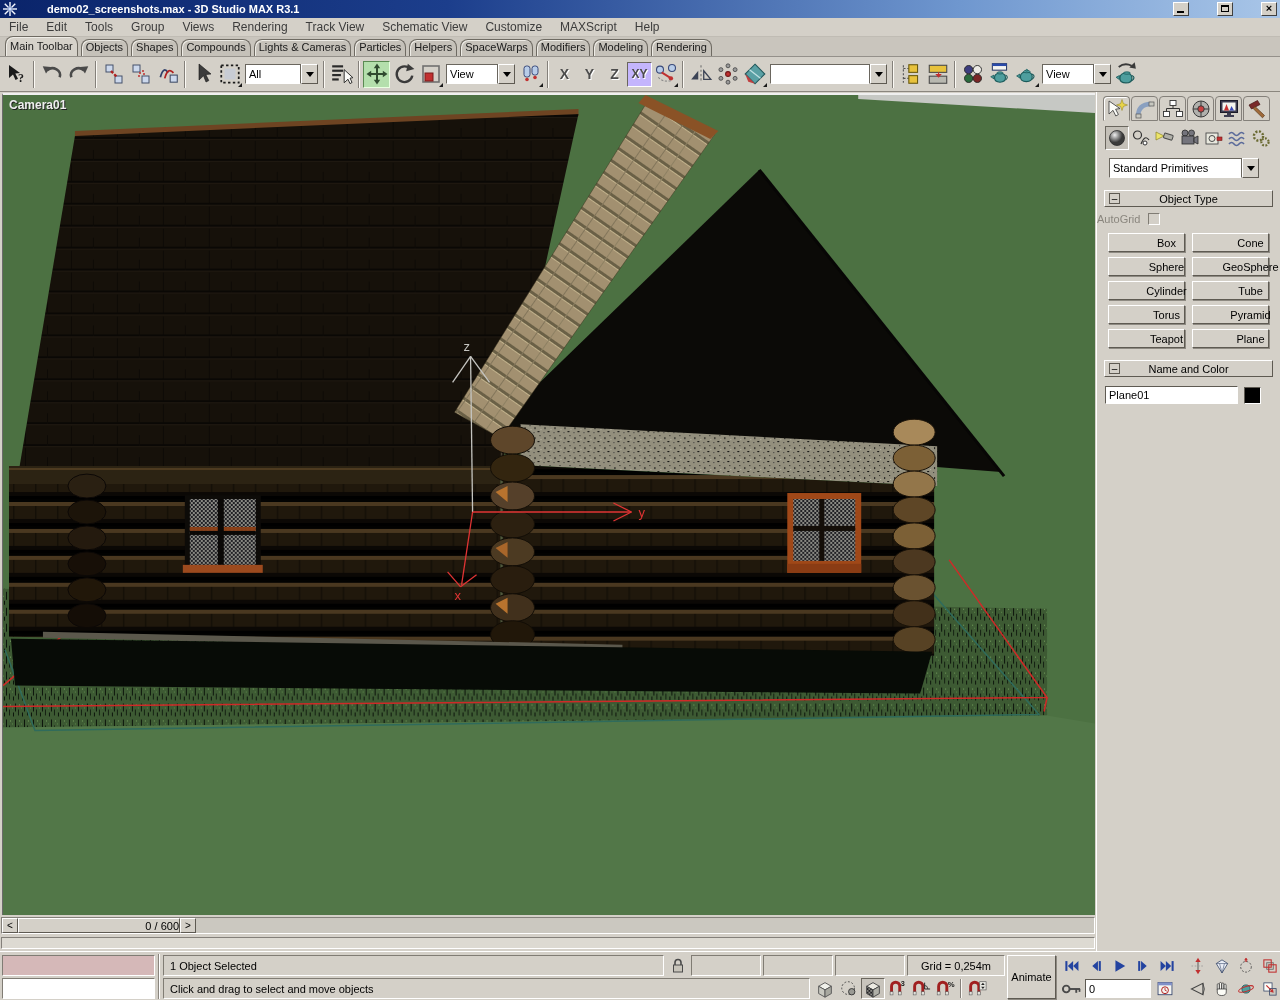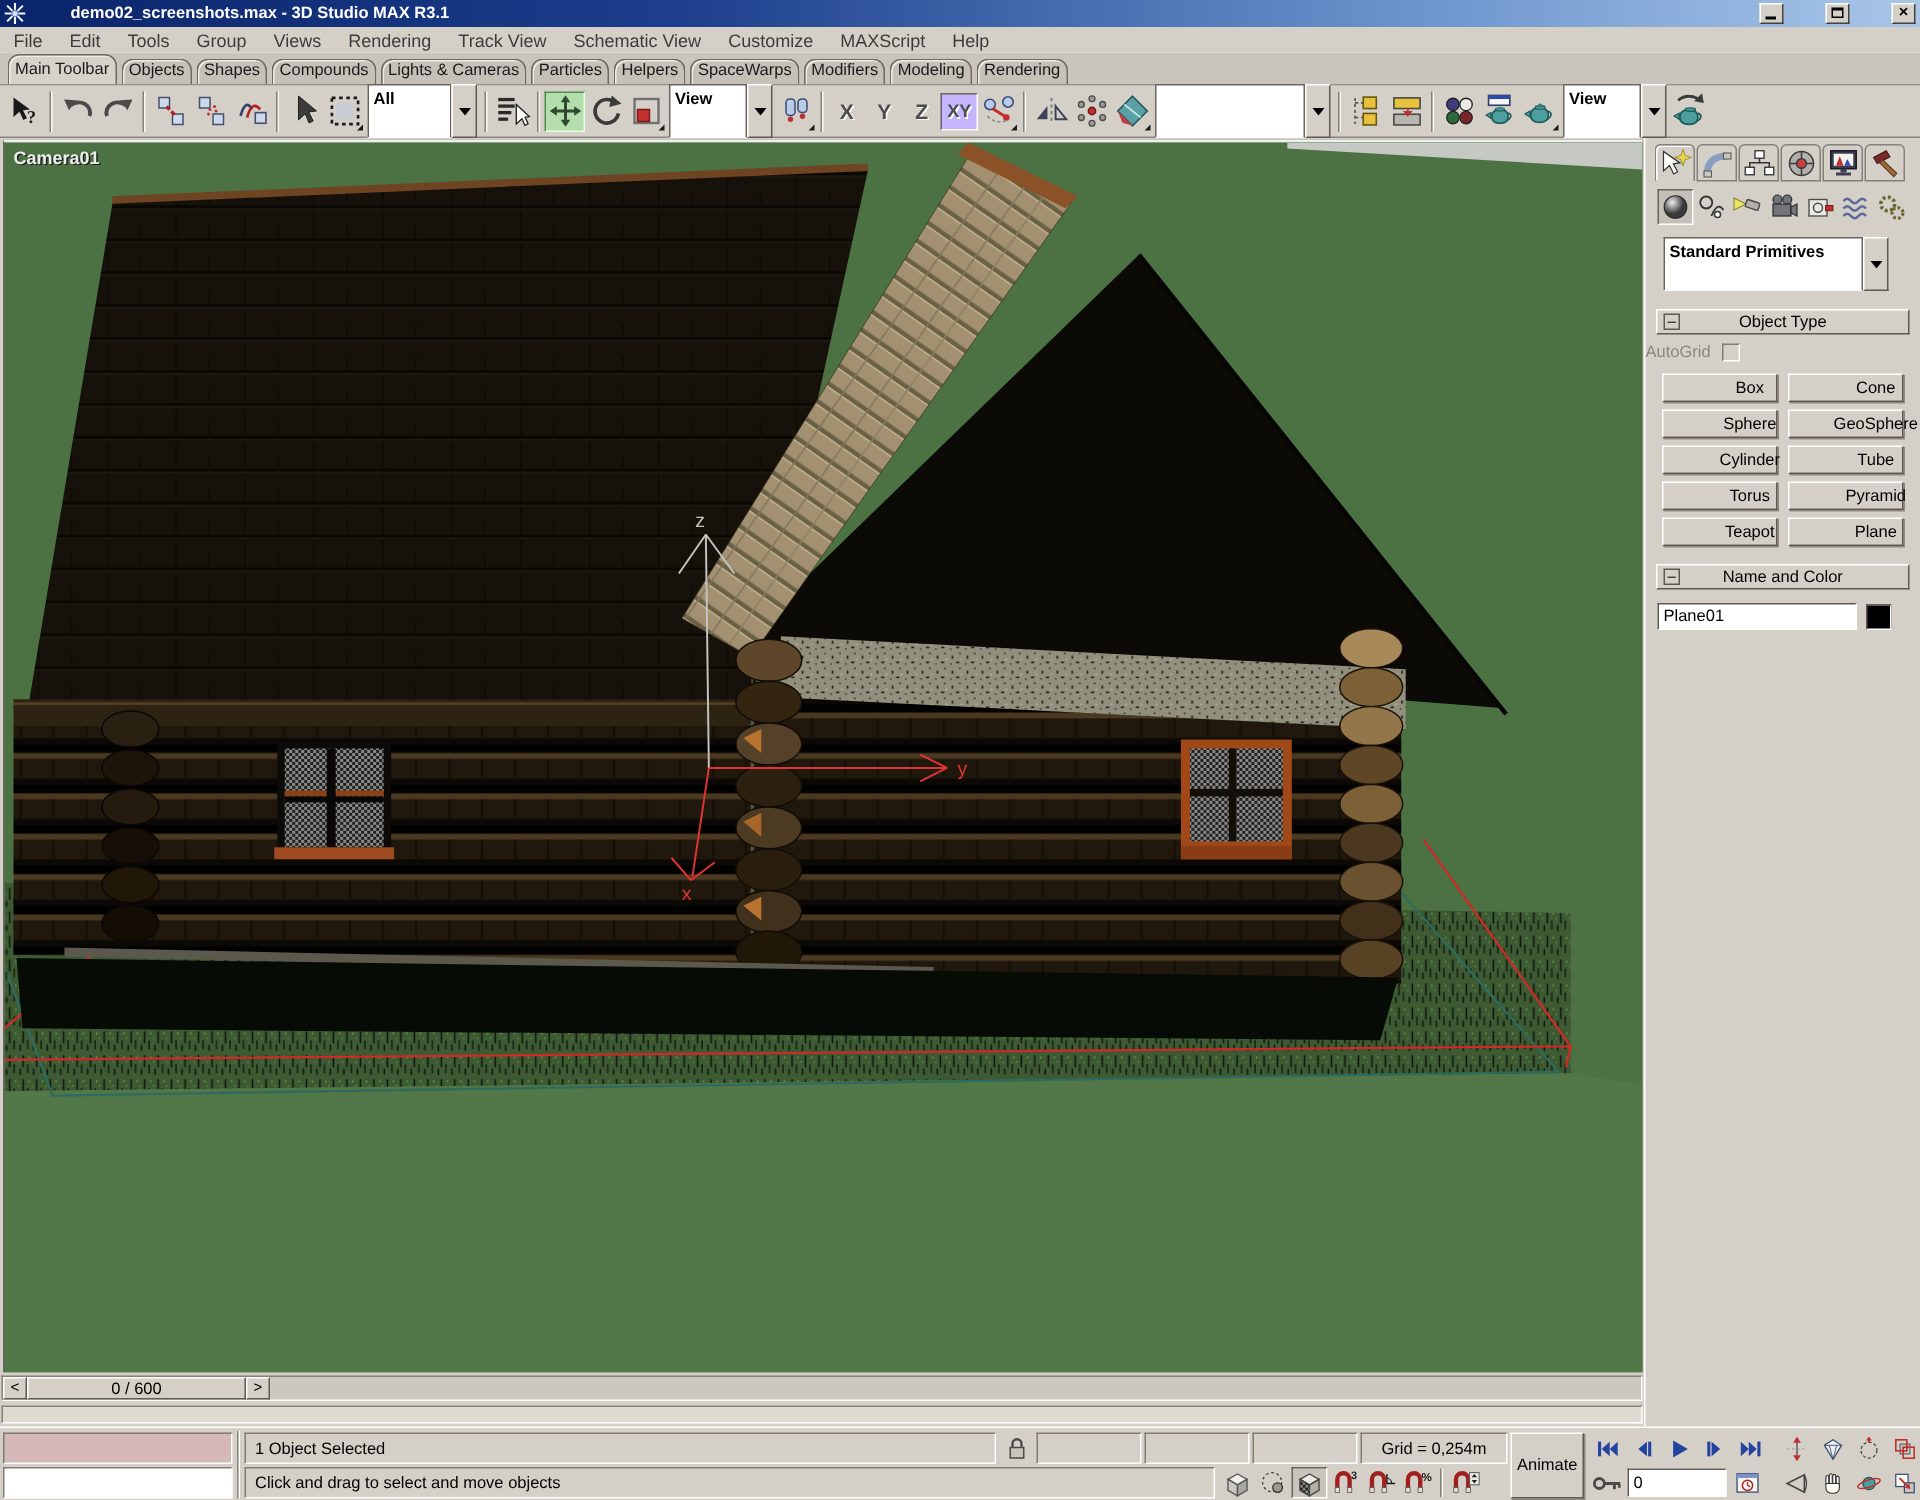--- a/index.html
+++ b/index.html
@@ -37,21 +37,21 @@
   
   #toolbar{left:0;top:57px;width:1280px;height:35px;background:#d4d0c8;display:flex;
     align-items:center;padding-left:3px;border-bottom:1px solid #8a867e;}
   .tbtn{width:27px;height:27px;display:flex;align-items:center;justify-content:center;
     flex:none;position:relative;}
   .tbtn.fly::after{content:"";position:absolute;right:1px;bottom:1px;
     border-left:4px solid transparent;border-bottom:4px solid #1a1a1a;}
   .tbtn.move-on{border:1px solid;border-color:#5a8a52 #e8ffe0 #e8ffe0 #5a8a52;background:#b4dfac;}
   .sep{width:0;height:27px;border-left:1px solid #84807a;border-right:1px solid #fbf9f4;
     margin:0 3px;flex:none;}
-  .combo{display:flex;height:36px;flex:none;margin:0 2px;font-weight:bold;}
+  .combo{display:flex;height:20px;flex:none;margin:0 2px;}
   .combo .val{background:#fff;border:1px solid;border-color:#6a665e #6a665e #fff #6a665e;
     font-size:11px;padding:3px 3px 0 3px;color:#000;overflow:hidden;white-space:nowrap;}
   .combo .dd{width:17px;background:#d4d0c8;border:1px solid;
     border-color:#fff #5e5a52 #5e5a52 #fff;display:flex;align-items:center;justify-content:center;}
   .combo .dd i{border-left:4px solid transparent;border-right:4px solid transparent;
     border-top:5px solid #000;}
   .axbtn{width:25px;height:25px;display:flex;align-items:center;justify-content:center;
     font-size:14px;font-weight:bold;color:#4c4c4c;text-shadow:1px 1px 0 #ffffff;flex:none;}
   .axbtn.pressed{border:1px solid;border-color:#6a665e #fff #fff #6a665e;background:#c4b5fd;}
 
@@ -93,22 +93,22 @@
     padding:1px 3px;}
   #colorswatch{width:17px;height:17px;background:#000;border:1px solid;
     border-color:#5e5a52 #fff #fff #5e5a52;margin-left:6px;}
 
   
   #sliderrow{left:0;top:915px;width:1096px;height:21px;background:#d4d0c8;padding:2px 1px 0 1px;}
   #slidergroove{width:1094px;height:17px;background:#cbc8c0;border:1px solid;
     border-color:#84807a #fff #fff #84807a;display:flex;align-items:stretch;}
   .stepbtn{width:16px;background:#d4d0c8;border:1px solid;
     border-color:#fff #5e5a52 #5e5a52 #fff;font-size:10px;line-height:13px;text-align:center;flex:none;}
-  #sliderhandle{width:146px;background:#d4d0c8;border:1px solid;
-    border-color:#fff #5e5a52 #5e5a52 #fff;font-size:11px;text-align:center;line-height:14px;flex:none;}
+  #sliderhandle{width:162px;background:#d4d0c8;border:1px solid;
+    border-color:#fff #5e5a52 #5e5a52 #fff;font-size:11px;text-align:right;line-height:14px;flex:none;}
   #trackbar{left:0;top:936px;width:1096px;height:15px;background:#d4d0c8;padding:1px 1px;}
   #trackinner{width:1094px;height:12px;background:#dddad2;border:1px solid;
     border-color:#84807a #fff #fff #84807a;}
 
   
   #statusbar{left:0;top:951px;width:1280px;height:49px;background:#d4d0c8;border-top:1px solid #fff;}
   #listener-pink{left:2px;top:3px;width:153px;height:21px;background:#d5b8b8;}
   #listener-white{left:2px;top:26px;width:153px;height:21px;background:#ffffff;}
   #sbdivider{left:158px;top:2px;height:45px;width:0;border-left:1px solid #8a867e;border-right:1px solid #fff;}
   .sbox{font-size:11px;color:#000;display:flex;align-items:center;padding-left:6px;overflow:hidden;white-space:nowrap;}

